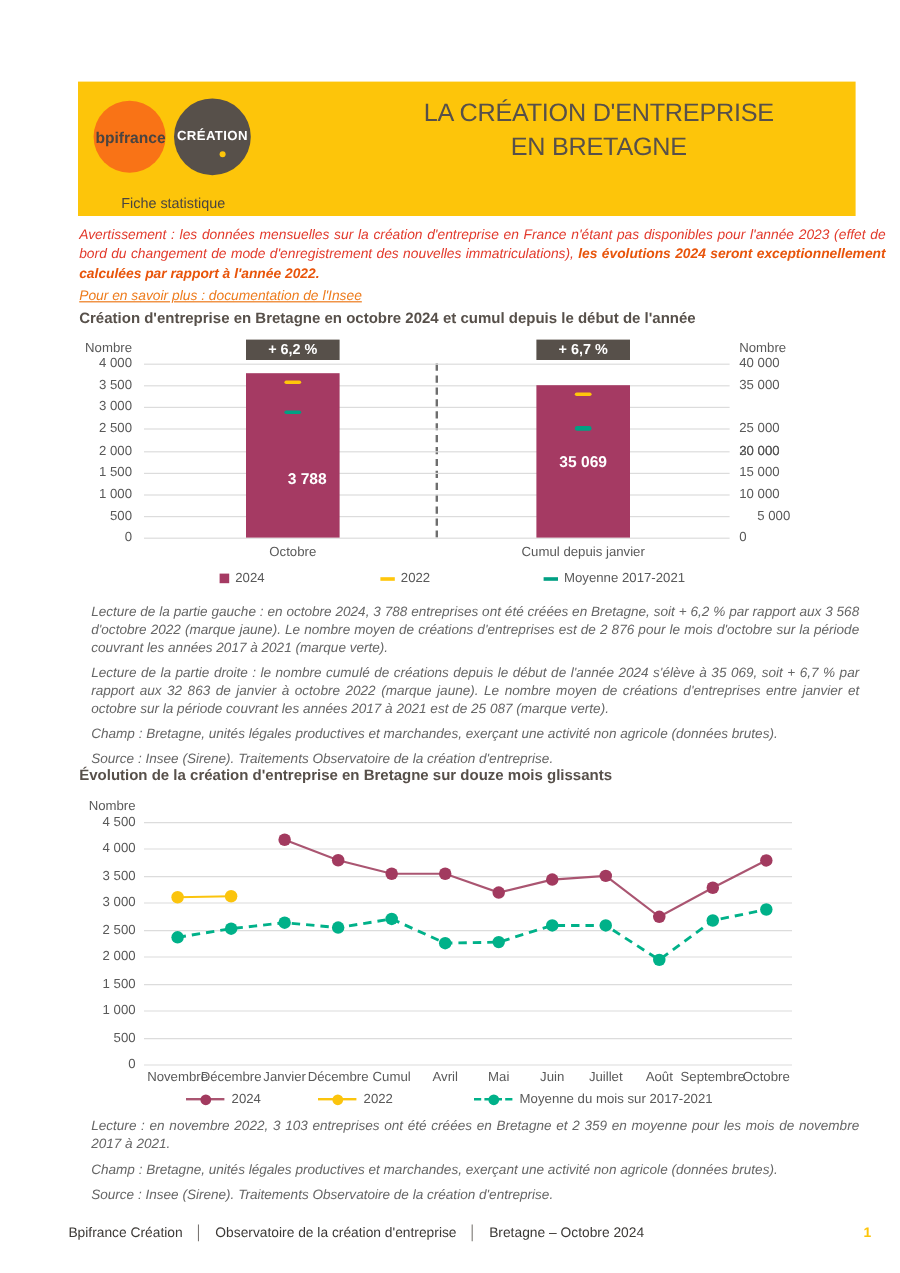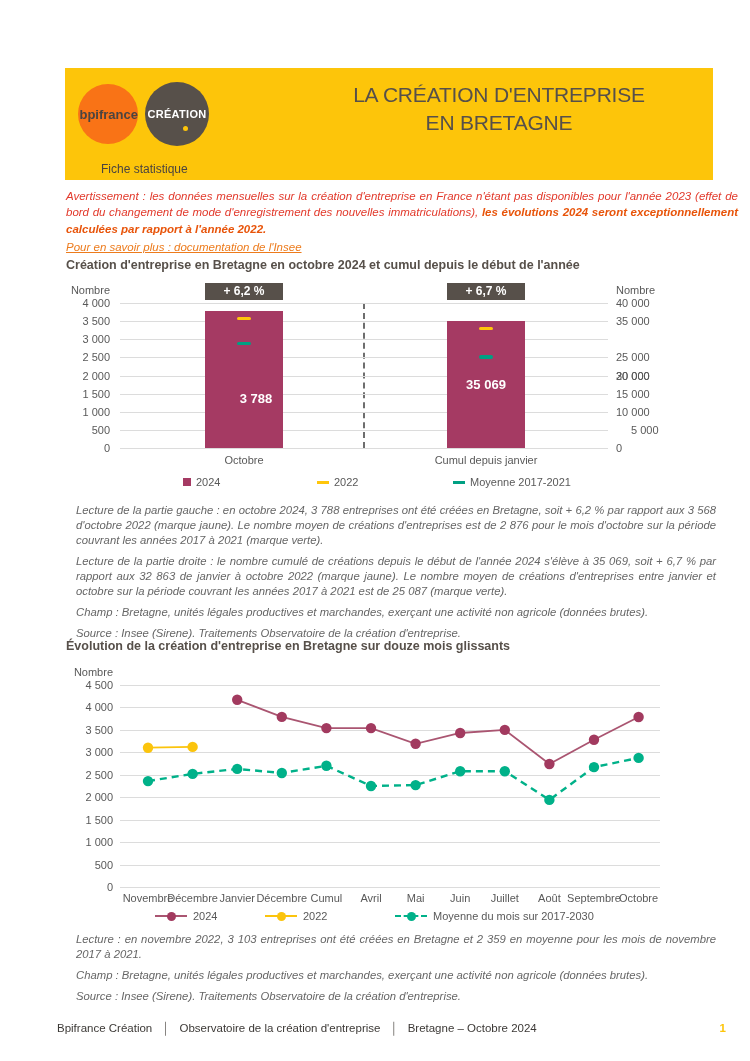--- a/index.html
+++ b/index.html
@@ -230,21 +230,21 @@
         <span class="lg-strk" style="border-top-color:#FBC40D;"></span>
         <span class="lg-dot" style="background:#FBC40D;"></span>
       </span>
       <span>2022</span>
     </div>
     <div class="legend2-item" style="left:330px;">
       <span class="lg-wrap">
         <span class="lg-strk dashed" style="border-top-color:#00B189;"></span>
         <span class="lg-dot" style="background:#00B189;"></span>
       </span>
-      <span>Moyenne du mois sur 2017-2030</span>
+      <span>Moyenne du mois sur 2017-2021</span>
     </div>
   <div class="month" style="left: 43px;">Novembre</div>
       <div class="month" style="left: 87.6px;">Décembre</div>
       <div class="month" style="left: 132.2px;">Janvier</div>
       <div class="month" style="left: 176.8px;">Décembre</div>
       <div class="month" style="left: 221.4px;">Cumul</div>
       <div class="month" style="left: 266px;">Avril</div>
       <div class="month" style="left: 310.6px;">Mai</div>
       <div class="month" style="left: 355.2px;">Juin</div>
       <div class="month" style="left: 399.8px;">Juillet</div>

